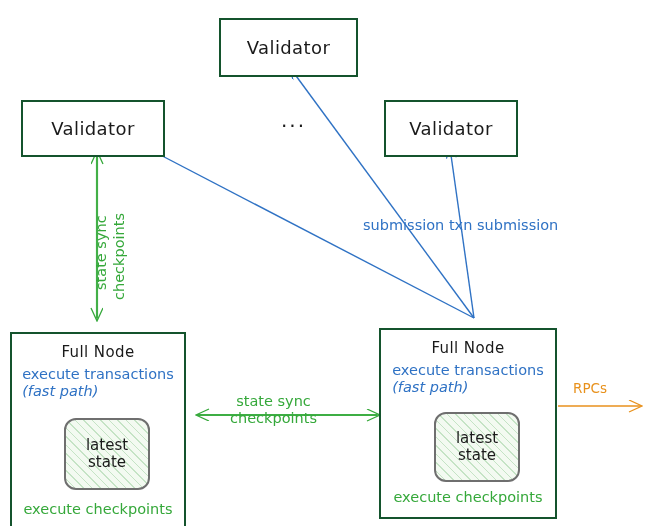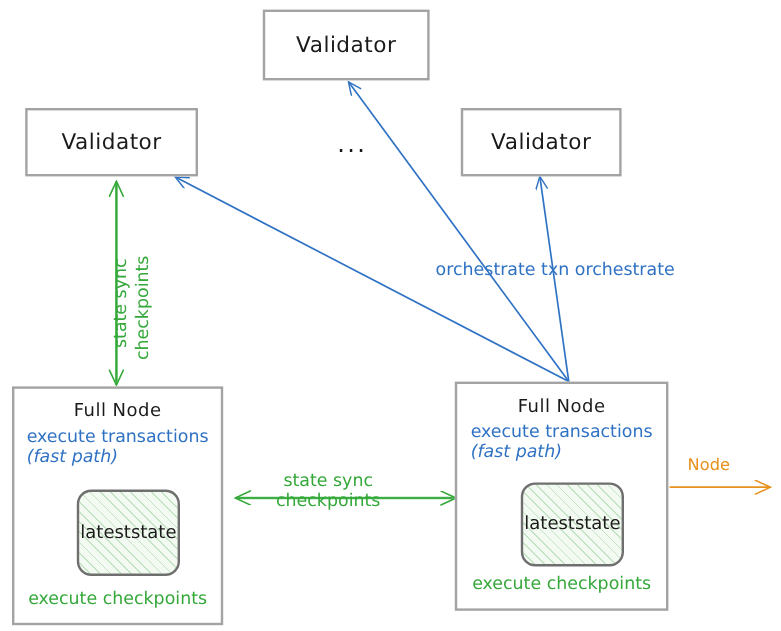--- a/index.html
+++ b/index.html
@@ -24,25 +24,26 @@
     top: 0;
     width: 651px;
     height: 526px;
     pointer-events: none;
   }
 
   
   .box {
     position: absolute;
     box-sizing: border-box;
-    border: 2px solid #a3a3a3;
+    border: 2px solid #14532d;
     background: #ffffff;
     display: flex;
     flex-direction: column;
     align-items: center;
+    margin-top: 10px;
   }
   .validator-box {
     justify-content: center;
   }
   .validator-label {
     font-family: "DejaVu Sans", sans-serif;
     font-size: 18px;
     color: #1a1a1a;
     letter-spacing: .4px;
   }
@@ -84,21 +85,21 @@
     border: 2px solid #6f6f6f;
     border-radius: 12px;
     background-color: #f3faf1;
     background-image: repeating-linear-gradient(
         45deg,
         rgba(90, 175, 95, .30) 0px,
         rgba(90, 175, 95, .30) 1px,
         rgba(255, 255, 255, 0) 1px,
         rgba(255, 255, 255, 0) 6px);
     display: flex;
-    flex-direction: row;
+    flex-direction: column;
     align-items: center;
     justify-content: center;
     line-height: 1.15;
   }
   .state-chip span {
     font-family: "DejaVu Sans", sans-serif;
     font-size: 15px;
     color: #1a1a1a;
   }
 
@@ -220,23 +221,23 @@
       <span>execute transactions</span>
       <span class="l2">(fast path)</span>
     </div>
     <div class="state-chip" style="left:53px; top:82px; width:86px; height:70px;">
       <span>latest</span>
       <span>state</span>
     </div>
     <div class="fullnode-checkpoints">execute checkpoints</div>
   </div>
 
-  <div class="edge-label label-orchestrate" style="left:363px; top:217px;">orchestrate txn orchestrate</div>
-
-  <div class="edge-label label-rpcs" style="left:573px; top:380px;">Node</div>
+  <div class="edge-label label-orchestrate" style="left:363px; top:217px;">submission txn submission</div>
+
+  <div class="edge-label label-rpcs" style="left:573px; top:380px;">RPCs</div>
 
   <div class="edge-label label-statesync-h" style="left:230px; top:393px;">
     <span>state sync</span>
     <span class="l2">checkpoints</span>
   </div>
 
   <div class="label-statesync-v" style="left:93px; top:290px;">state sync</div>
 
   <div class="label-statesync-v" style="left:111px; top:300px;">checkpoints</div>
 

